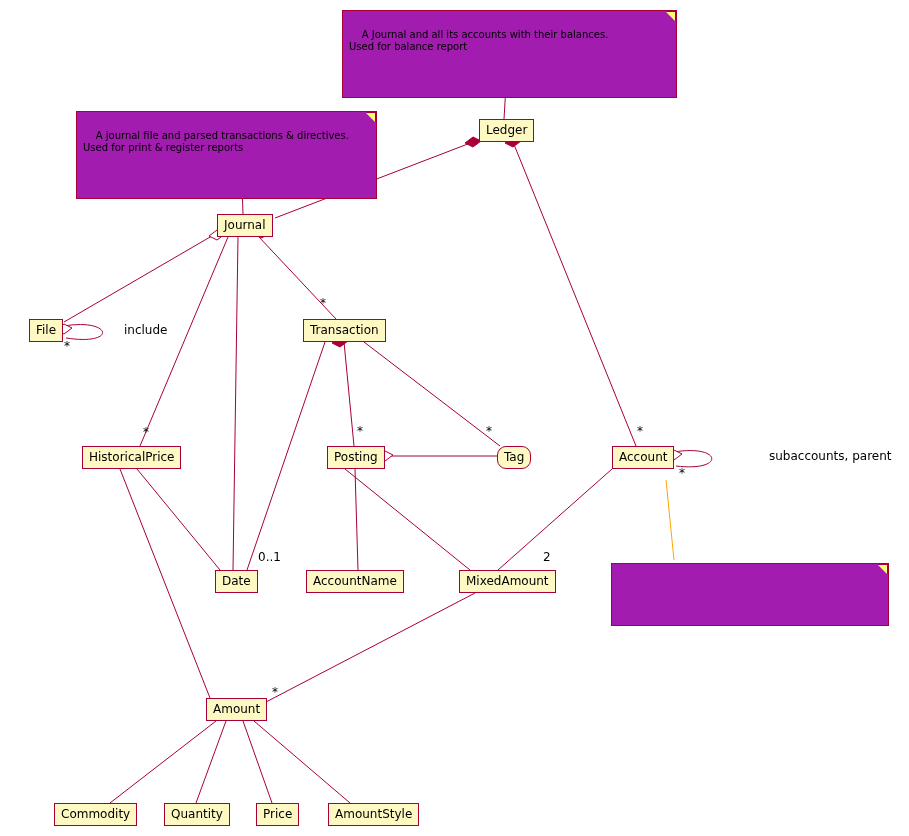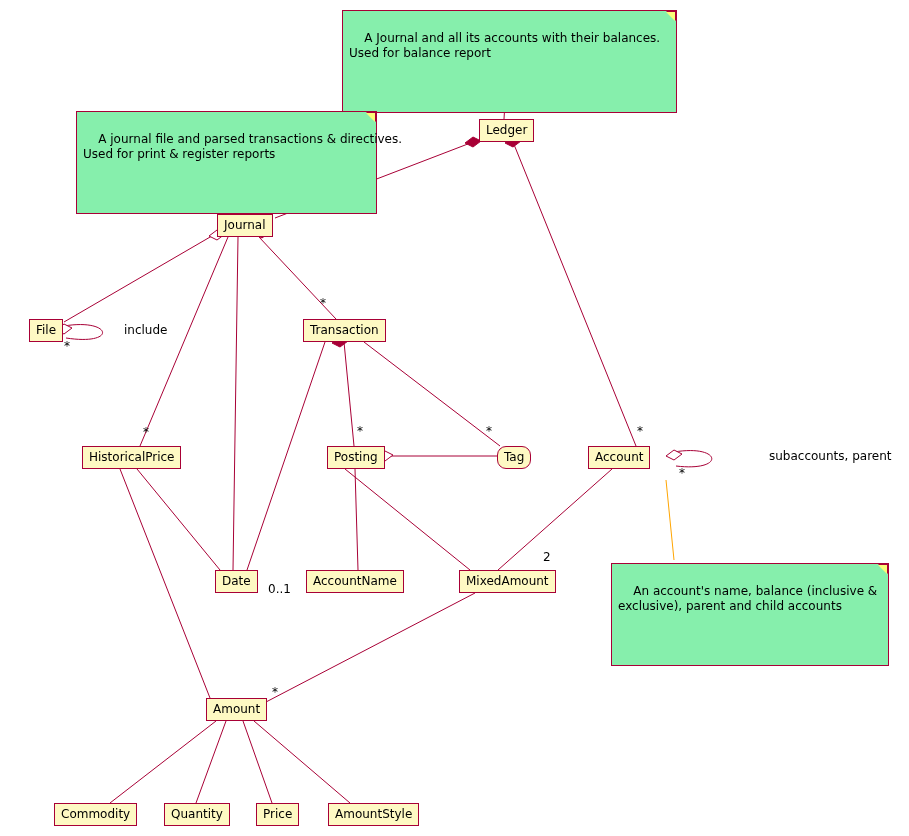--- a/index.html
+++ b/index.html
@@ -32,24 +32,24 @@
     font-size: 12px;
     line-height: 1;
     padding: 4px 6px 5px 6px;
     white-space: nowrap;
     border-radius: 0;
     box-shadow: none;
   }
   .note {
     position: absolute;
     box-sizing: border-box;
-    background: #86efac;
+    background: #a21caf;
     border: 1px solid #a80036;
     color: #000000;
-    font-size: 12px;
+    font-size: 10px;
     line-height: 1.25;
     padding: 5px 16px 6px 6px;
     white-space: pre;
   }
   .note .fold {
     position: absolute;
     right: 0;
     top: 0;
     width: 0;
     height: 0;
@@ -153,21 +153,21 @@
     </g>
   </svg>
 
   <div class="node" style="left:479px;top:119px;">Ledger</div>
   <div class="node" style="left:217px;top:214px;">Journal</div>
   <div class="node" style="left:29px;top:319px;">File</div>
   <div class="node" style="left:303px;top:319px;">Transaction</div>
   <div class="node" style="left:82px;top:446px;">HistoricalPrice</div>
   <div class="node" style="left:327px;top:446px;">Posting</div>
   <div class="node" style="left:497px;top:446px;border-radius:9px;">Tag</div>
-  <div class="node" style="left:588px;top:446px;">Account</div>
+  <div class="node" style="left:612px;top:446px;">Account</div>
   <div class="node" style="left:215px;top:570px;">Date</div>
   <div class="node" style="left:306px;top:570px;">AccountName</div>
   <div class="node" style="left:459px;top:570px;">MixedAmount</div>
   <div class="node" style="left:206px;top:698px;">Amount</div>
   <div class="node" style="left:54px;top:803px;">Commodity</div>
   <div class="node" style="left:164px;top:803px;">Quantity</div>
   <div class="node" style="left:256px;top:803px;">Price</div>
   <div class="node" style="left:328px;top:803px;">AmountStyle</div>
 
   <div class="note" style="left:342px;top:10px;width:335px;">
@@ -178,33 +178,31 @@
   </div>
 
   <div class="note" style="left:76px;top:111px;width:301px;">
     <span>A journal file and parsed transactions &amp; directives.
 Used for print &amp; register reports</span>
     <span class="fold"></span>
     <span class="fold-inner"></span>
   </div>
 
   <div class="note" style="left:611px;top:563px;width:278px;">
-    <span>An account's name, balance (inclusive &amp;
-exclusive), parent and child accounts</span>
     <span class="fold"></span>
     <span class="fold-inner"></span>
   </div>
 
   <div class="label" style="left:124px;top:324px;">include</div>
   <div class="label" style="left:733px;top:450px;margin-left:36px;">subaccounts, parent</div>
 
   <div class="mult" style="left:64px;top:340px;">*</div>
   <div class="mult" style="left:320px;top:297px;">*</div>
   <div class="mult" style="left:143px;top:426px;">*</div>
   <div class="mult" style="left:357px;top:425px;">*</div>
   <div class="mult" style="left:486px;top:425px;">*</div>
   <div class="mult" style="left:637px;top:425px;">*</div>
   <div class="mult" style="left:679px;top:467px;">*</div>
-  <div class="mult" style="left:268px;top:551px;margin-top:32px;">0..1</div>
+  <div class="mult" style="left:258px;top:551px;">0..1</div>
   <div class="mult" style="left:543px;top:551px;">2</div>
   <div class="mult" style="left:272px;top:686px;">*</div>
 
 </div>
 
 </body></html>

